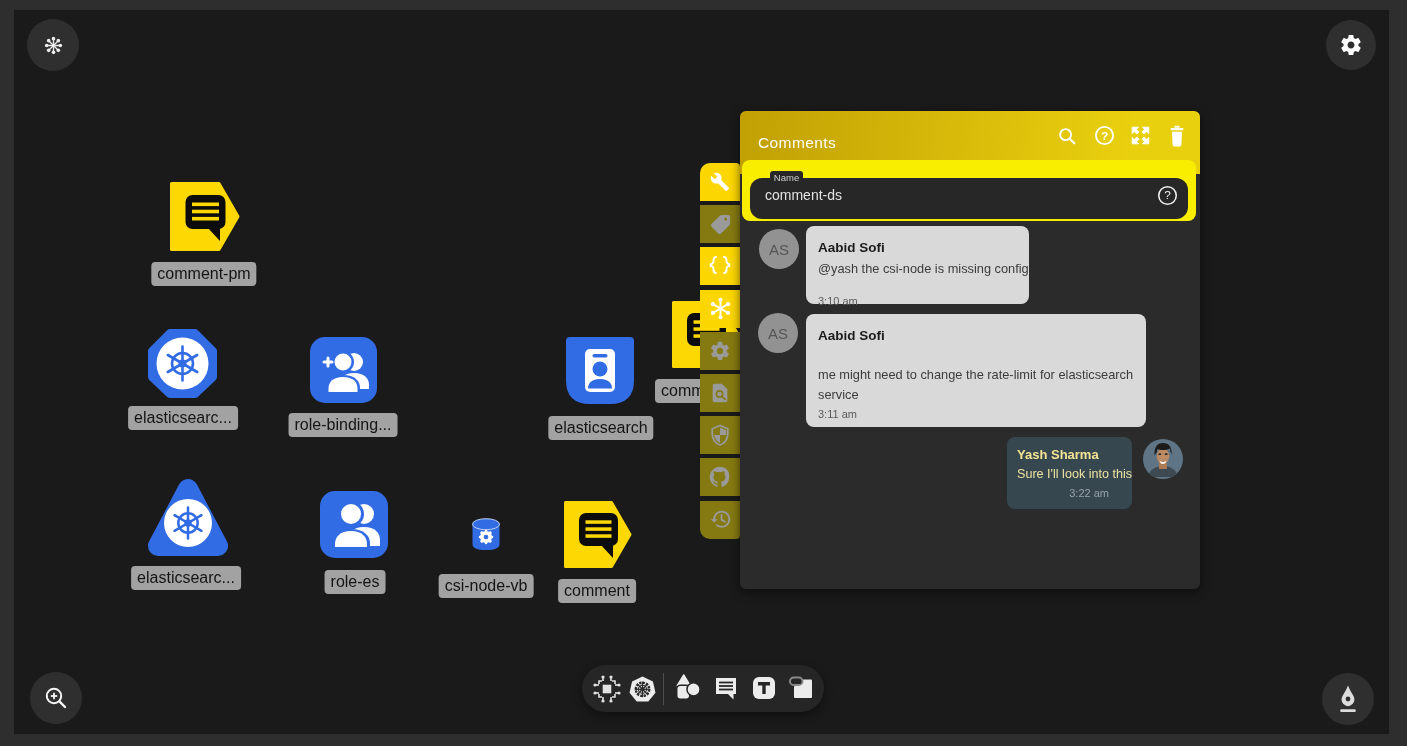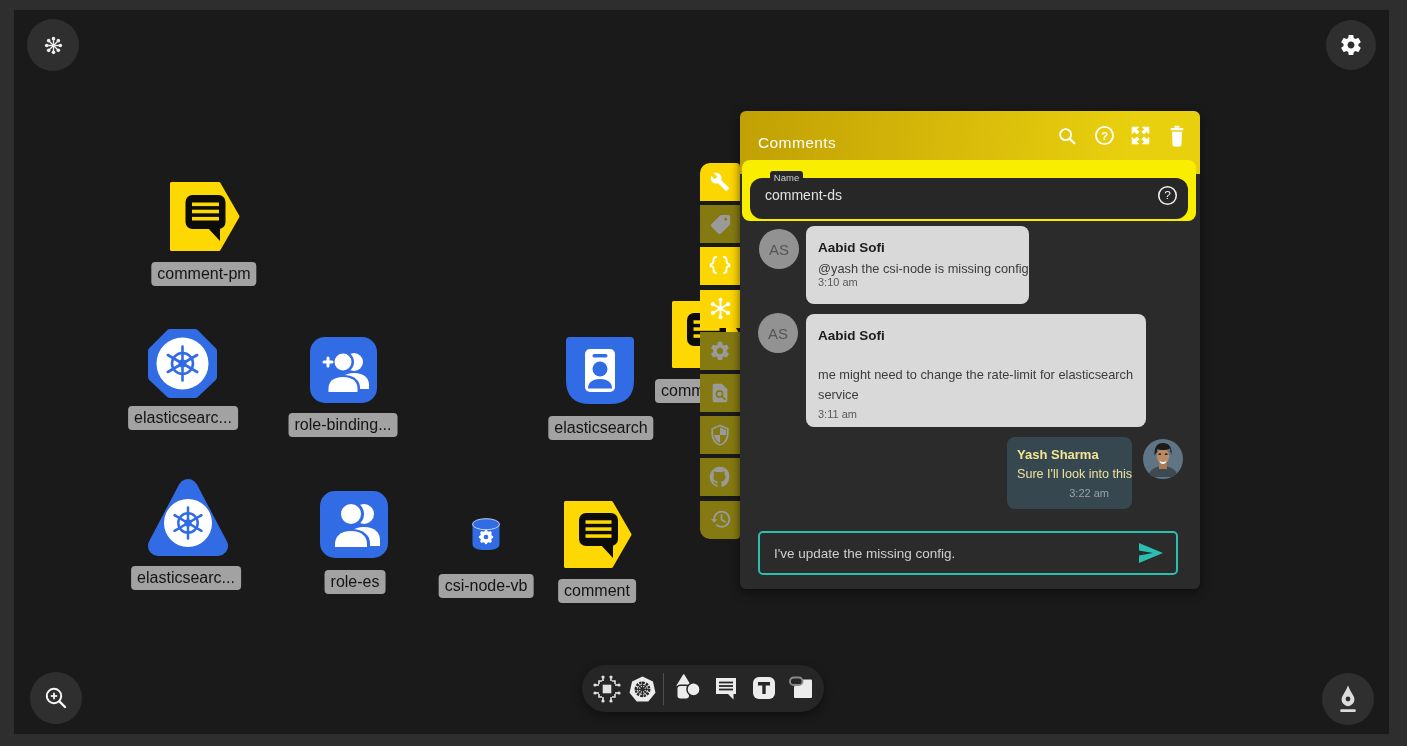--- a/index.html
+++ b/index.html
@@ -285,21 +285,21 @@
         <svg style="position:absolute;right:10px;top:7px" width="21" height="21" viewBox="0 0 24 24">
             <circle cx="12" cy="12" r="10" fill="none" stroke="#f0f0f0" stroke-width="1.8"></circle>
             <text x="12" y="16.5" font-size="13.5" fill="#f0f0f0" text-anchor="middle" font-family="Liberation Sans">?</text>
           </svg>
       </div>
     </div>
     <div class="avatar" style="left:19px;top:118px">AS</div>
     <div class="bub" style="left:66px;top:115px;width:223px;height:78px">
       <div class="nm">Aabid Sofi</div>
       <div style="margin-top:6px;white-space:nowrap;font-size:12.8px">@yash the csi-node is missing config</div>
-      <div class="tm" style="margin-top:0">3:10 am</div>
+      <div class="tm" style="margin-top:19px">3:10 am</div>
     </div>
     <div class="avatar" style="left:18px;top:202px">AS</div>
     <div class="bub" style="left:66px;top:203px;width:340px;height:113px">
       <div class="nm">Aabid Sofi</div>
       <div style="margin-top:22px;line-height:19.5px;white-space:nowrap;font-size:12.8px">me might need to change the rate-limit for elasticsearch<br>service</div>
       <div class="tm" style="margin-top:4px">3:11 am</div>
     </div>
     <div class="bub" style="left:267px;top:326px;width:125px;height:72px;background:#36474f;padding:10px 19px 8px 10px">
       <div class="nm" style="color:#f3e493;font-size:13px">Yash Sharma</div>
       <div style="color:#eee1a0;font-size:12.6px;margin-top:5px;white-space:nowrap">Sure I'll look into this</div>
@@ -315,26 +315,20 @@
         <rect width="40" height="40" fill="#5f7484"></rect>
         <path d="M20,27 c-9,0 -14,5 -15,11 L35,38 c-1-6-6-11-15-11 z" fill="#3d4a51"></path>
         <path d="M16,24 l8,0 l0,6 l-8,0 z" fill="#ab7a52"></path>
         <ellipse cx="20" cy="17.3" rx="6.3" ry="7.7" fill="#b98a64"></ellipse>
         <path d="M11.5,17 C11,8,14,4,20,4 c6,0,9.5,4,8.5,13 c0-2-0.3-3.5-1.5-5 c0.8-0.5,0.6-1.8,0-2.5 c-4,2-10,2-12.5,0.5 c-0.8,0.8-0.8,2-0.2,2.7 c-1.7,1.3-2.3,2.3-2.8,4.3 z" fill="#1d1b1a"></path>
         <path d="M16.5,21.8 c2.3,1.8,4.7,1.8,7,0 c-0.6,2.2-2,3.2-3.5,3.2 c-1.5,0-2.9-1-3.5-3.2 z" fill="#fdfdfd"></path>
         <ellipse cx="16.8" cy="15.2" rx="1.5" ry="0.9" fill="#2c241e"></ellipse>
         <ellipse cx="23.2" cy="15.2" rx="1.5" ry="0.9" fill="#2c241e"></ellipse>
       </g>
     </svg>
-    <div id="sendbox">
-      <div class="txt">I've update the missing config.</div>
-      <svg style="margin-right:12px" width="26" height="22" viewBox="0 0 26 22" fill="#2abfae">
-          <path d="M1,1 L25,11 L1,21 L1,13.5 L15,11 L1,8.5 Z"></path>
-        </svg>
-    </div>
   </div>
 
   <div id="btb">
     <svg style="position:absolute;left:10px;top:9px" width="30" height="30" viewBox="0 0 30 30">
       <g stroke="#e2e2e2" stroke-width="1.6" fill="none">
         <path d="M10,7 L7,7 L7,10 M20,7 L23,7 L23,10 M7,20 L7,23 L10,23 M23,20 L23,23 L20,23"></path>
         <rect x="11.5" y="11.5" width="7" height="7" fill="#e2e2e2"></rect>
         <line x1="11" y1="7" x2="11" y2="3.5"></line>
           <line x1="19" y1="7" x2="19" y2="3.5"></line>
         <line x1="11" y1="23" x2="11" y2="26.5"></line>

